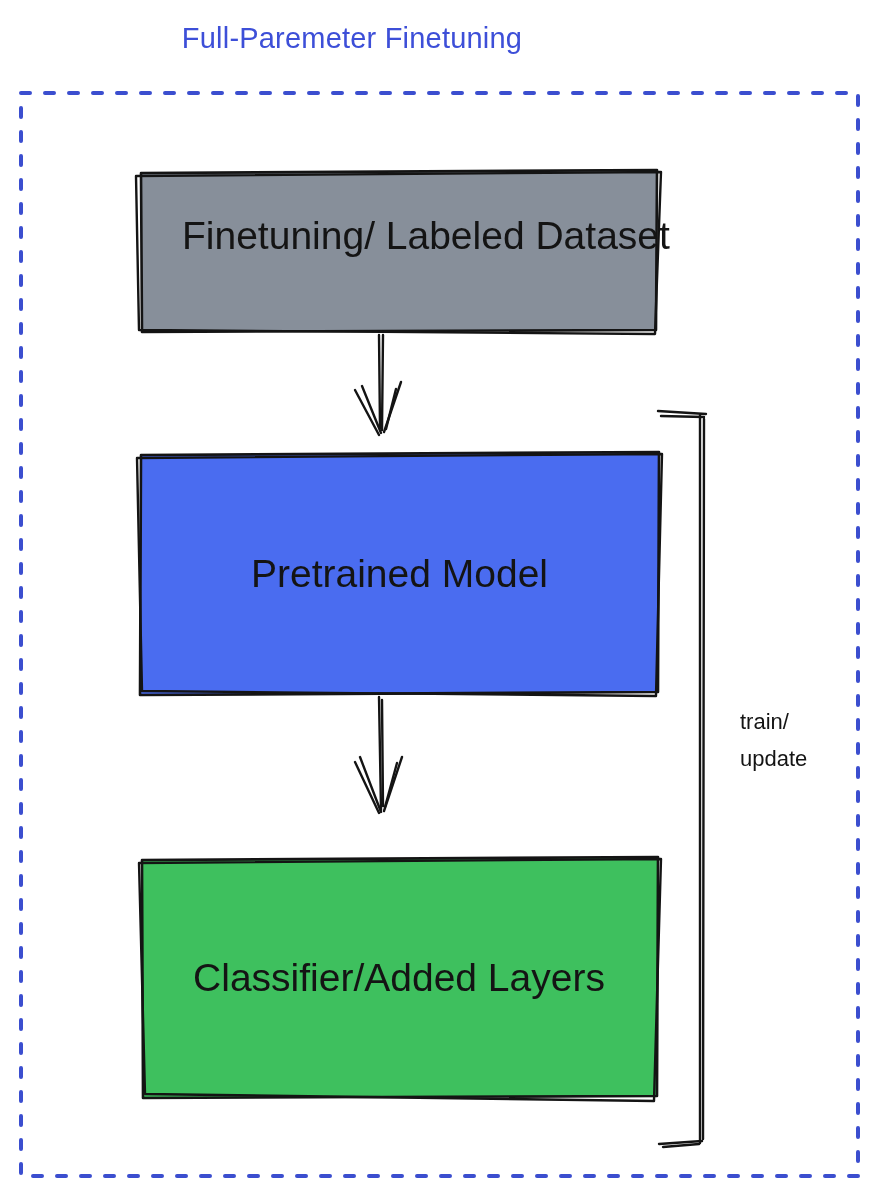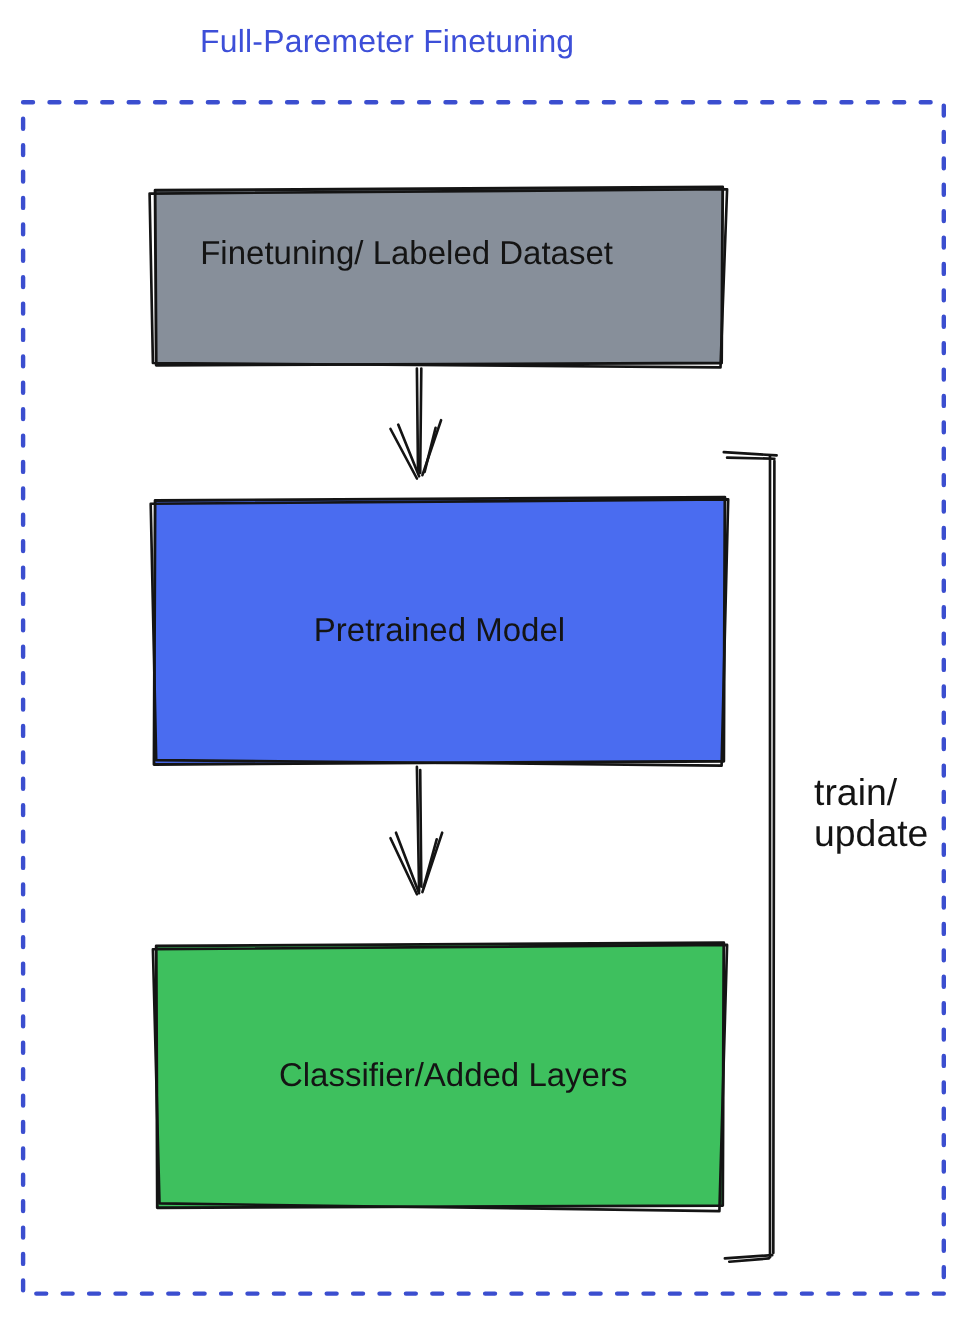--- a/index.html
+++ b/index.html
@@ -25,35 +25,35 @@
     stroke-linecap:round;
     stroke-linejoin:round;
   }
   .boxfill{
     stroke:#141414;
     stroke-width:2.6;
     stroke-linejoin:round;
   }
   .label{
     position:absolute;
-    font-size:30px;
+    font-size:39px;
     color:#141414;
     white-space:nowrap;
   }
   .label-center{
     display:flex;align-items:center;justify-content:center;
     text-align:center;
     border-radius:14px;
   }
   .lbl-dataset{left:182px;top:214px;}
   .lbl-pretrained{left:139px;top:452px;width:521px;height:243px;}
-  .lbl-classifier{left:141px;top:858px;width:518px;height:239px;padding-left:12px;}
+  .lbl-classifier{left:128px;top:858px;width:518px;height:239px;padding-left:12px;}
   .bracket-label{
     position:absolute;left:740px;top:703px;
-    font-size:34px;line-height:37px;color:#141414;
+    font-size:22px;line-height:37px;color:#141414;
   }
 </style>
 </head>
 <body>
 
 <div class="canvas">
 
   <div class="title">Full-Paremeter Finetuning</div>
 
   <svg class="art" width="880" height="1200" viewBox="0 0 880 1200">

